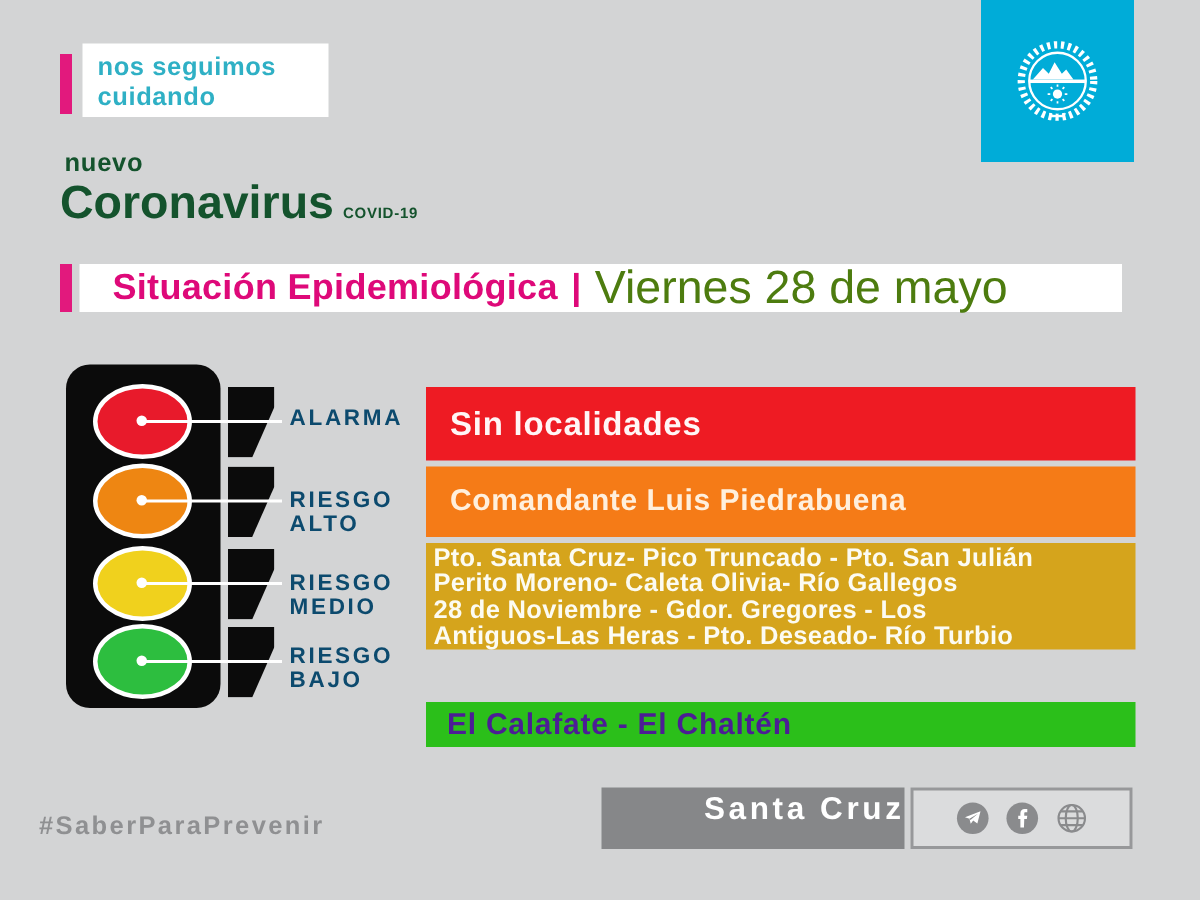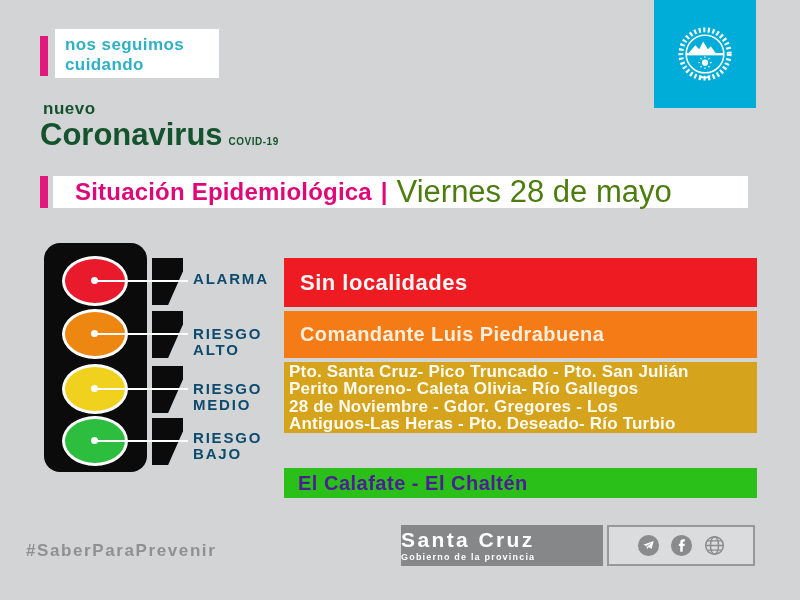--- a/index.html
+++ b/index.html
@@ -50,21 +50,21 @@
   .bar-orange{top:311px;height:47px;background:#F57B17;padding-left:16px;font-size:20px;
     color:#FFEFDC;letter-spacing:0.4px;}
   .bar-yellow{top:362px;height:71px;background:#D5A41C;padding-left:5px;font-size:17px;
     color:#FCFBF2;line-height:17.5px;white-space:pre-line;letter-spacing:0.2px;}
   .bar-green{top:436px;height:30px;background:#2BBF1A;padding-left:14px;font-size:20px;
     color:#4c1d95;letter-spacing:0.5px;margin-top:32px;}
   
   .hashtag{position:absolute;left:26px;top:541px;font-size:17px;font-weight:bold;
     color:#8F9092;letter-spacing:1.6px;}
   .gov-box{position:absolute;left:401px;top:525px;width:202px;height:41px;background:#868789;
-    color:#FFFFFF;text-align:left;}
+    color:#FFFFFF;text-align:right;}
   .gov-name{font-size:21px;font-weight:bold;letter-spacing:2.4px;margin-top:4px;line-height:1.05;}
   .gov-sub{font-size:9px;font-weight:bold;letter-spacing:1.2px;margin-top:1px;}
   .social-box{position:absolute;left:607px;top:525px;width:148px;height:41px;
     border:2px solid #97989A;background:#DBDCDD;box-sizing:border-box;
     display:flex;align-items:center;justify-content:center;gap:10px;}
   .social-icon{width:23px;height:23px;display:block;cursor:pointer;}
 </style>
 </head>
 <body>
 
@@ -141,21 +141,20 @@
 Antiguos-Las Heras - Pto. Deseado- Río Turbio</span>
   </div>
   <div class="bar bar-green">
     <span>El Calafate - El Chaltén</span>
   </div>
 
   <div class="hashtag">#SaberParaPrevenir</div>
 
   <div class="gov-box">
     <div class="gov-name">Santa Cruz</div>
-    <div class="gov-sub">Gobierno de la provincia</div>
   </div>
 
   <div class="social-box">
     <svg class="social-icon" viewBox="0 0 24 24">
       <circle cx="12" cy="12" r="11" fill="#8A8B8D"></circle>
       <path d="M17.4 7.2 L6.6 11.3 L9.7 12.4 L10.6 15.9 L12.3 13.6 L15.2 15.6 Z M9.7 12.4 L15.6 8.8 L10.4 13.2 Z" fill="#FFFFFF"></path>
     </svg>
     <svg class="social-icon" viewBox="0 0 24 24">
       <circle cx="12" cy="12" r="11" fill="#8A8B8D"></circle>
       <path d="M13.2 18.5 h-2.5 v-6 H9.2 v-2.3 h1.5 V8.6 c0-1.8 1.1-3 3-3 h1.8 v2.3 h-1.3 c-0.6 0-0.8 0.3-0.8 0.8 v1.5 h2.1 l-0.3 2.3 h-1.8 Z" fill="#FFFFFF"></path>

